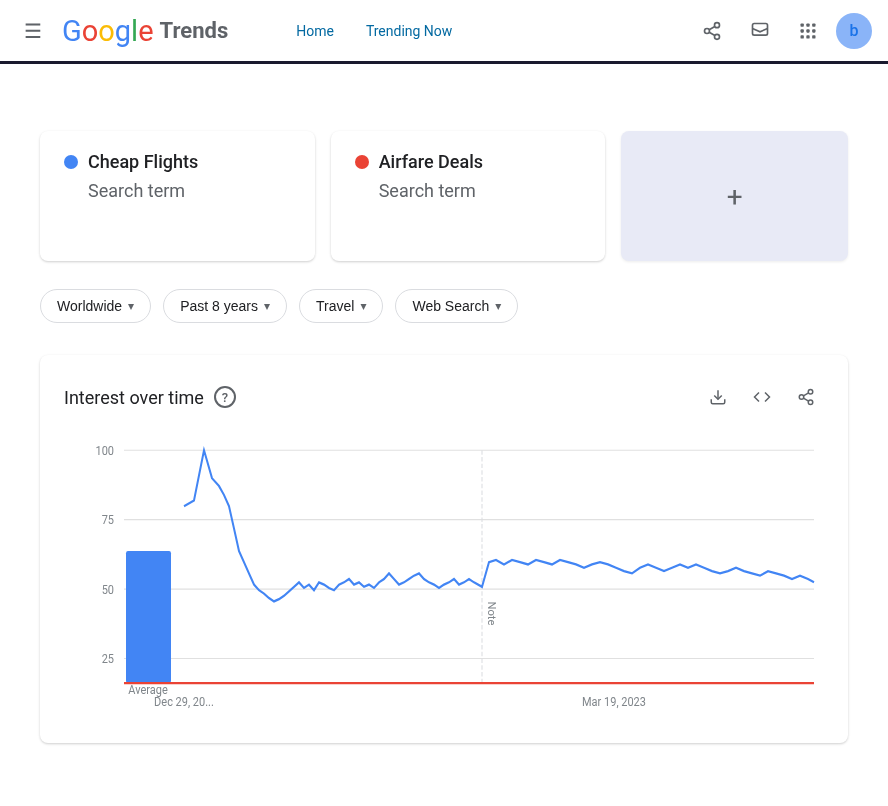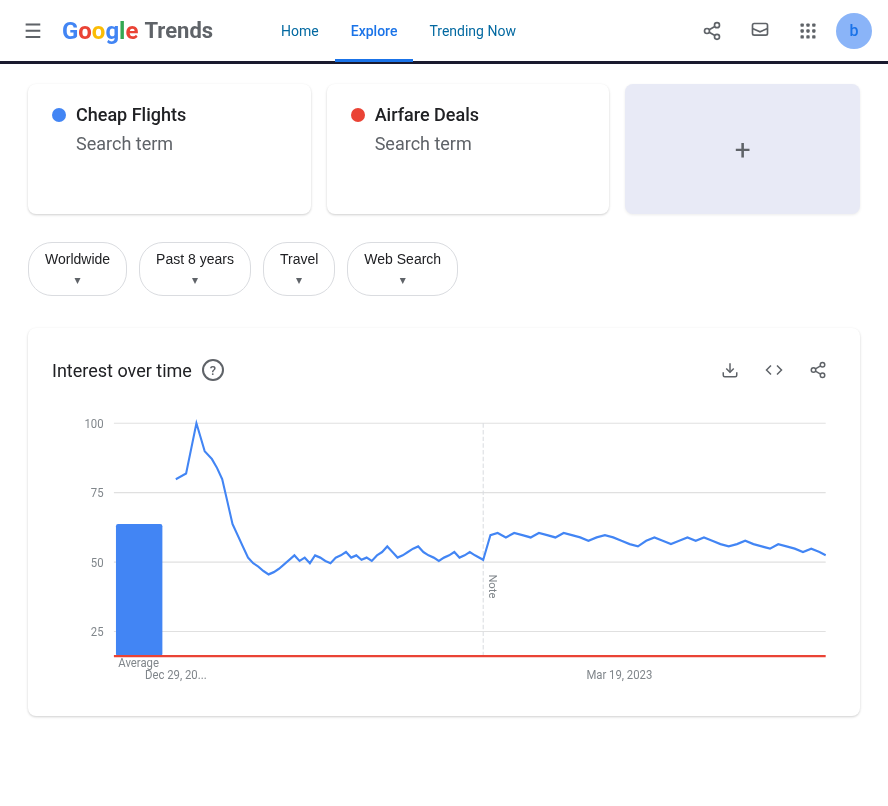--- a/index.html
+++ b/index.html
@@ -31,22 +31,22 @@
       color: #5f6368;
       font-size: 20px;
       padding: 8px;
     }
     .logo-container {
       display: flex;
       align-items: center;
       gap: 2px;
     }
     .logo-text {
-      font-size: 24px;
-      font-weight: 700;
+      font-size: 29px;
+      font-weight: 400;
     }
     .logo-g { color: #4285F4; }
     .logo-o1 { color: #EA4335; }
     .logo-o2 { color: #FBBC05; }
     .logo-g2 { color: #4285F4; }
     .logo-l { color: #34A853; }
     .logo-e { color: #EA4335; }
     .logo-trends {
       font-size: 22px;
       color: #5f6368;
@@ -101,21 +101,22 @@
       align-items: center;
       justify-content: center;
       color: #1a73e8;
       font-size: 16px;
       font-weight: 500;
       cursor: pointer;
     }
 
     
     .main-content {
-      padding: 20px 28px;
+      padding: 20px 40px;
+      margin-top: 47px;
     }
 
     
     .cards-row {
       display: flex;
       gap: 16px;
       margin-bottom: 20px;
     }
     .search-card {
       background: #fff;
@@ -178,21 +179,20 @@
       align-items: center;
       gap: 6px;
       padding: 8px 16px;
       border: 1px solid #dadce0;
       border-radius: 24px;
       background: #fff;
       font-size: 14px;
       color: #202124;
       cursor: pointer;
       white-space: nowrap;
-      flex-direction: column;
     }
     .chevron { font-size: 12px; color: #5f6368; }
 
     
     .chart-section {
       background: #fff;
       border-radius: 8px;
       box-shadow: 0 1px 3px rgba(0,0,0,0.12), 0 1px 2px rgba(0,0,0,0.08);
       padding: 24px;
       margin-bottom: 24px;
@@ -262,21 +262,20 @@
   <div class="top-bar-left">
     <span class="hamburger-icon">☰</span>
     <div class="logo-container">
       <span class="logo-text">
         <span class="logo-g">G</span><span class="logo-o1">o</span><span class="logo-o2">o</span><span class="logo-g2">g</span><span class="logo-l">l</span><span class="logo-e">e</span>
       </span>
       <span class="logo-trends">Trends</span>
     </div>
     <nav class="nav-items">
       <a class="nav-item">Home</a>
-      <a class="nav-item active">Explore</a>
       <a class="nav-item">Trending Now</a>
     </nav>
   </div>
   <div class="nav-right">
     <button class="icon-btn" title="Share">
 
       <svg width="20" height="20" viewBox="0 0 24 24" fill="none" stroke="#5f6368" stroke-width="2">
         <circle cx="18" cy="5" r="3"></circle>
           <circle cx="6" cy="12" r="3"></circle>
           <circle cx="18" cy="19" r="3"></circle>

